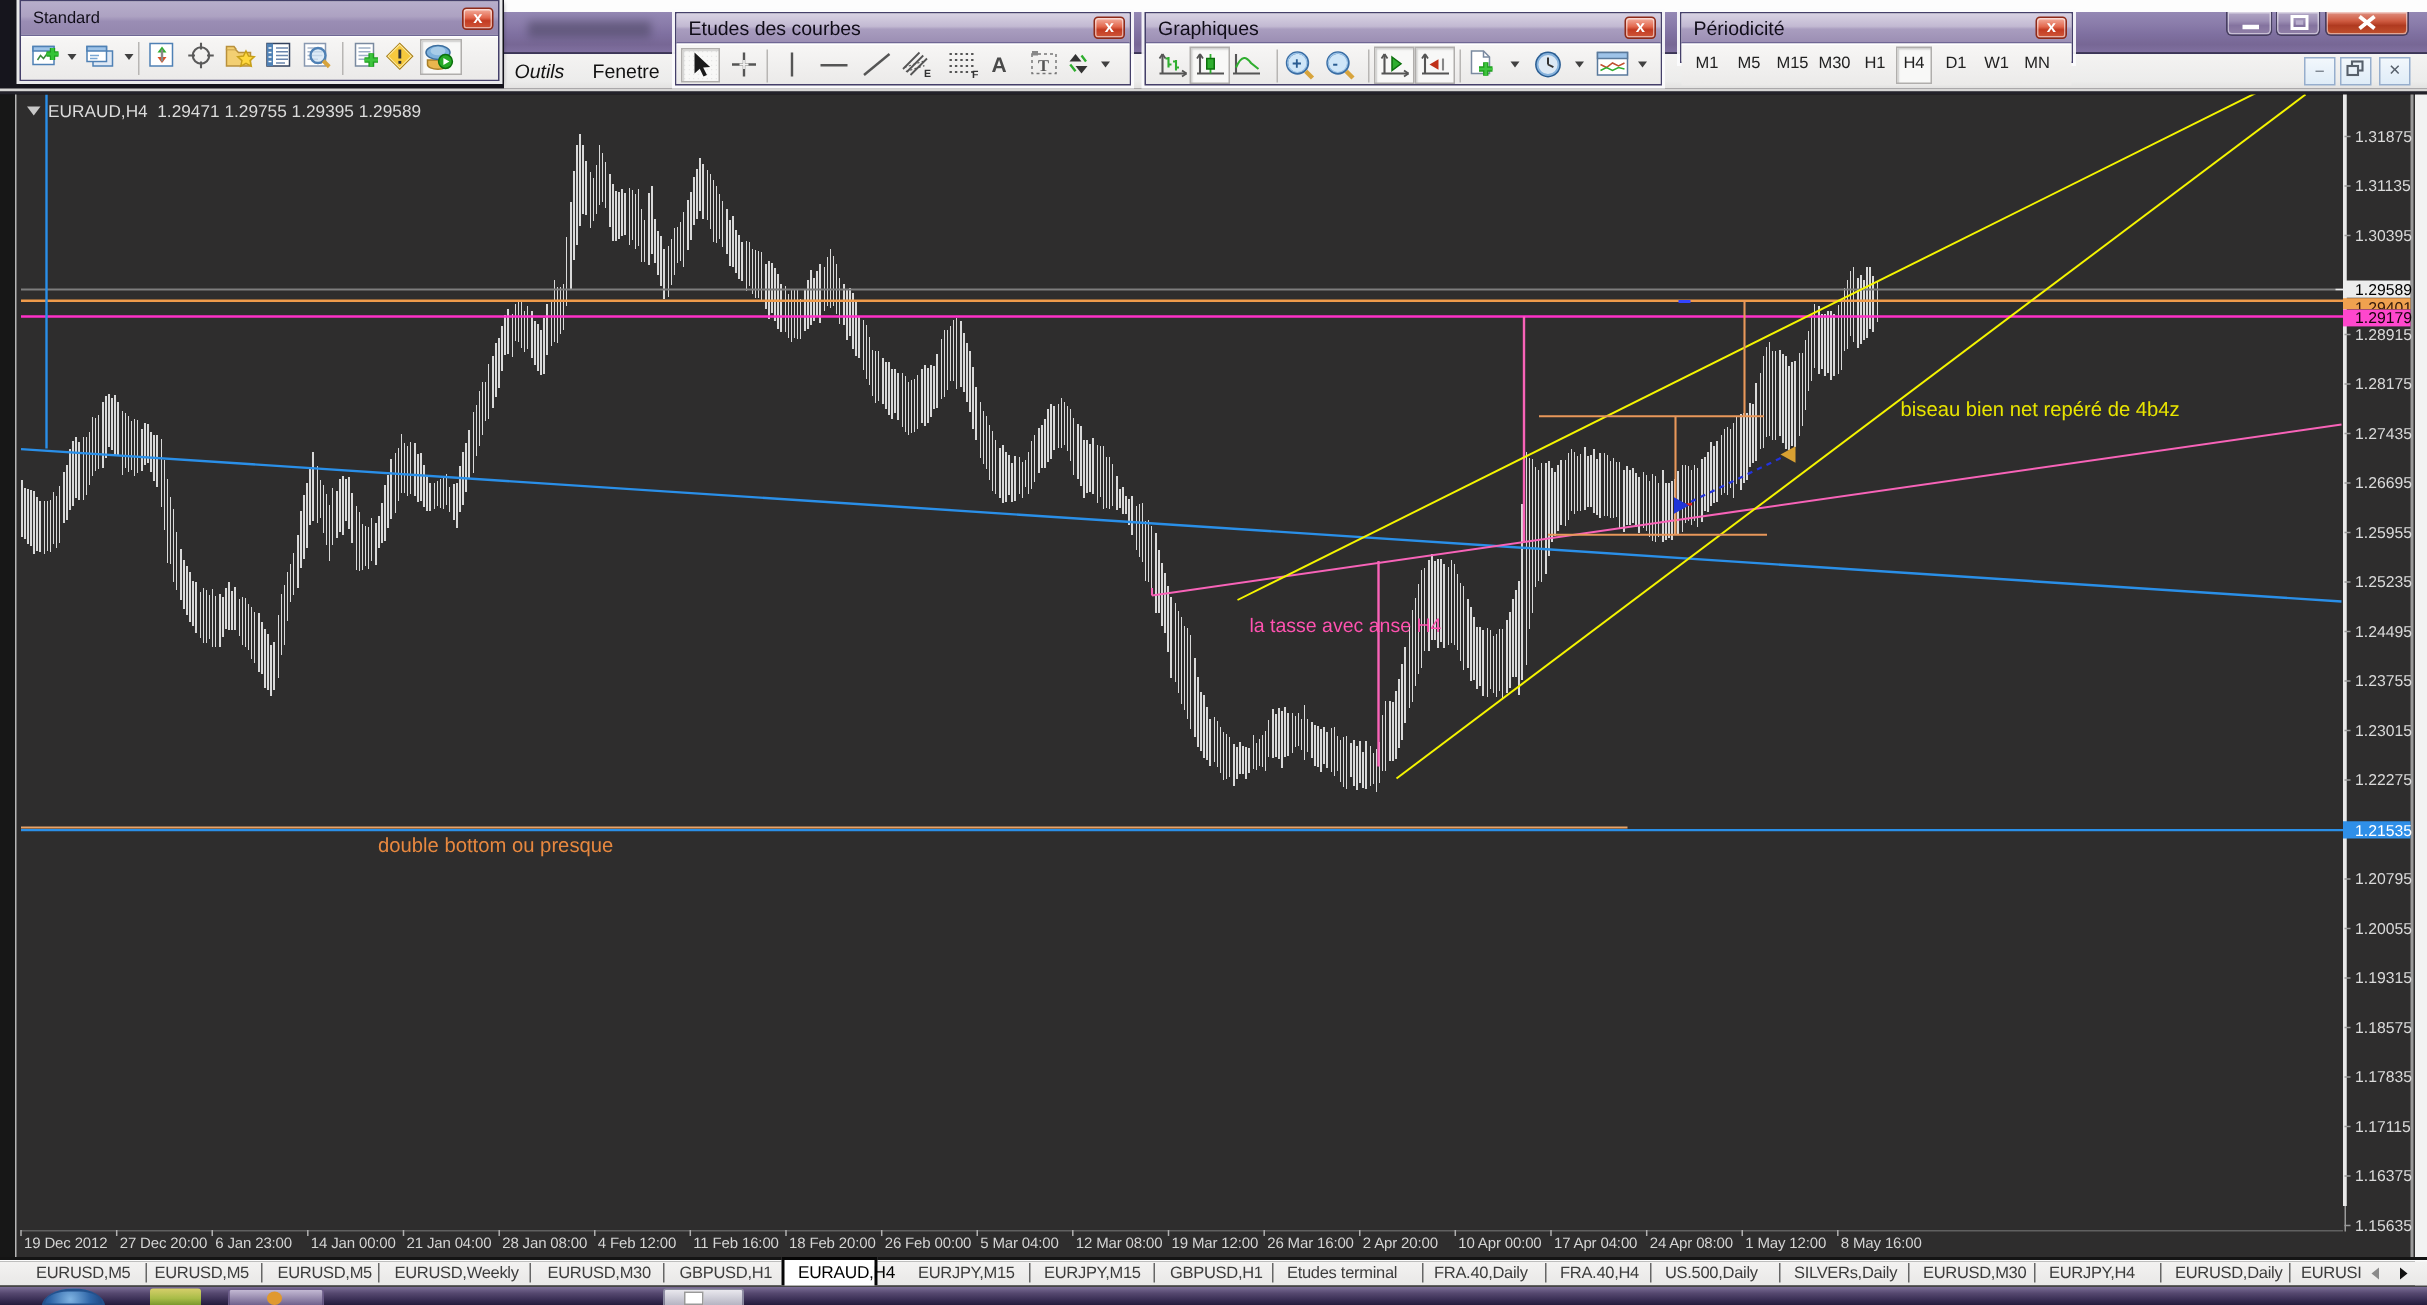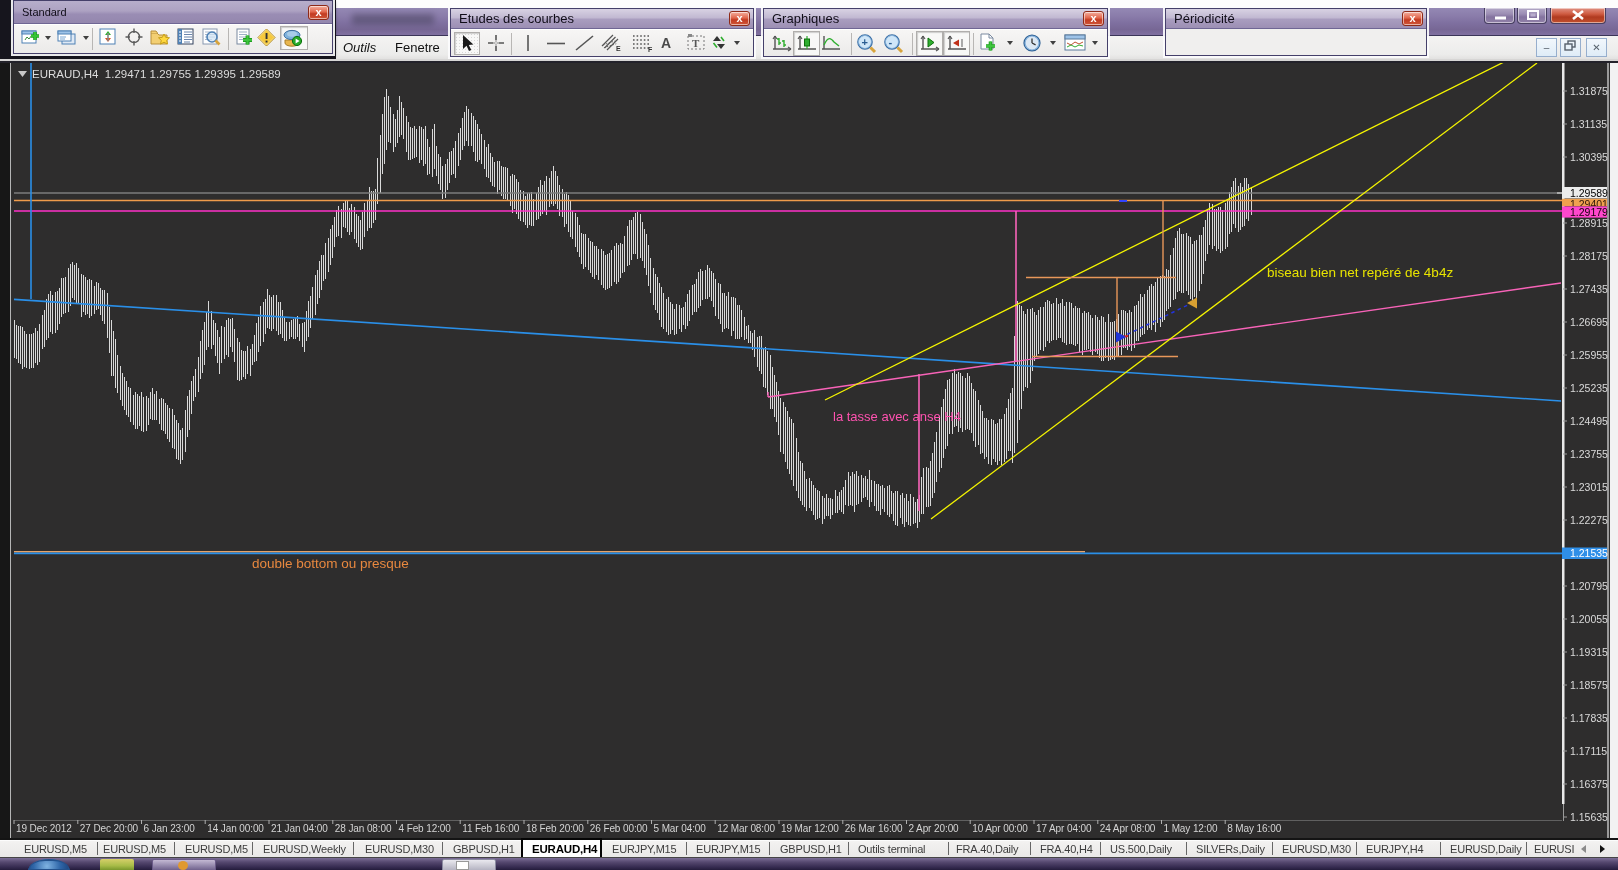--- a/index.html
+++ b/index.html
@@ -55,22 +55,22 @@
 #mdibg { position:absolute; left:0; top:63px; width:1618px; height:795px; background:#171717; }
 #chartwin { position:absolute; left:10px; top:63px; width:1600px; height:777px; background:#2e2d2d; border-left:1px solid #b5b5b5; }
 #rightwhite { position:absolute; left:1610px; top:63px; width:8px; height:795px; background:#f2f2f2; }
 
 
 #tabline1 { position:absolute; left:0; top:838px; width:1618px; height:2px; background:#141414; }
 #tabline2 { position:absolute; left:0; top:840px; width:1618px; height:1px; background:#fcfcfc; }
 #tabbar { position:absolute; left:0; top:841px; width:1618px; height:16px; background:linear-gradient(180deg,#f3f2f1,#e9e8e7); }
 .tab { position:absolute; top:2px; font-size:11px; letter-spacing:-0.2px; color:#3c3c3c; white-space:pre; }
 .tsep { position:absolute; top:1px; width:1px; height:13px; background:#666; }
-#activetab { position:absolute; left:521px; top:-3px; width:81px; height:19px; background:#fff;
-  border:2px solid #050505; border-bottom:none; z-index:3;font-weight:bold; }
+#activetab { position:absolute; left:521px; top:-3px; width:64px; height:19px; background:#fff;
+  border:2px solid #050505; border-bottom:none; z-index:3; }
 #activetab span { position:absolute; left:9px; top:3px; font-size:11.5px; letter-spacing:-0.2px; color:#000; }
 #tabdark { position:absolute; left:0; top:857px; width:1618px; height:1px; background:#454545; }
 
 
 #taskbar { position:absolute; left:0; top:858px; width:1618px; height:12px;
   background:linear-gradient(180deg,#7b6d96 0%,#55486f 35%,#3a2f55 70%,#241c3c 100%); }
 </style>
 </head>
 <body>
 <div id="stage">
@@ -422,24 +422,36 @@
 <span class="dd" style="left:286px;top:11px"></span>
 <svg class="abs" style="left:300px;top:4px" width="24" height="19">
       <rect x="1" y="1" width="20" height="15" fill="#fff" stroke="#5a7a9c"></rect>
       <rect x="1" y="1" width="20" height="4" fill="#9ec3e8" stroke="#5a7a9c"></rect>
       <path d="M3 9 l4 2 4-3 4 2 4-2" stroke="#c05030" fill="none"></path>
       <path d="M3 13 l4-2 4 2 4-2 4 1" stroke="#2fae2f" fill="none"></path>
     </svg>
 <span class="dd" style="left:328px;top:11px"></span>
       </div>
 </div>
-<div class="twin" style="left:1165px;top:8px;width:262px;height:48px;text-decoration:underline;">
+<div class="twin" style="left:1120px;top:8px;width:262px;height:34px;text-decoration:underline;">
   <div class="ttitle">
         <span>Périodicité</span>
         <div class="tclose">x</div>
+      </div>
+  <div class="tbody" style="height:28px;">
+        <span class="pbtn" style="top:6px;left:8px;width:18px;">M1</span>
+<span class="pbtn" style="top:6px;left:36px;width:18px;">M5</span>
+<span class="pbtn" style="top:6px;left:62px;width:24px;">M15</span>
+<span class="pbtn" style="top:6px;left:90px;width:24px;">M30</span>
+<span class="pbtn" style="top:6px;left:120px;width:18px;">H1</span>
+<span class="selbox" style="left:143px;top:1px;width:24px;height:25px"></span>
+<span class="pbtn" style="top:6px;left:146px;width:18px;">H4</span>
+<span class="pbtn" style="top:6px;left:174px;width:18px;">D1</span>
+<span class="pbtn" style="top:6px;left:200px;width:20px;">W1</span>
+<span class="pbtn" style="top:6px;left:226px;width:22px;">MN</span>
       </div>
 </div>
   <div id="winbtns">
 <div class="aerob" style="left:0px;width:31px;"><svg width="31" height="16">
           <path d="M10 10 h11" stroke="#fff" stroke-width="3"></path>
         </svg></div>
 <div class="aerob" style="left:33px;width:30px;"><svg width="30" height="16">
           <rect x="10" y="3" width="10" height="8" fill="none" stroke="#fff" stroke-width="2"></rect>
           <rect x="12.5" y="5.5" width="5" height="3" fill="#b9aecd"></rect>
         </svg></div>
@@ -467,21 +479,21 @@
 <span class="tsep" style="left:353px"></span>
 <span class="tab" style="left:365px">EURUSD,M30</span>
 <span class="tsep" style="left:442px"></span>
 <span class="tab" style="left:453px">GBPUSD,H1</span>
 <span class="tab" style="left:612px">EURJPY,M15</span>
 <span class="tsep" style="left:686px"></span>
 <span class="tab" style="left:696px">EURJPY,M15</span>
 <span class="tsep" style="left:769px"></span>
 <span class="tab" style="left:780px">GBPUSD,H1</span>
 <span class="tsep" style="left:848px"></span>
-<span class="tab" style="left:858px">Outils terminal</span>
+<span class="tab" style="left:858px">Etudes terminal</span>
 <span class="tsep" style="left:948px"></span>
 <span class="tab" style="left:956px">FRA.40,Daily</span>
 <span class="tsep" style="left:1030px"></span>
 <span class="tab" style="left:1040px">FRA.40,H4</span>
 <span class="tsep" style="left:1100px"></span>
 <span class="tab" style="left:1110px">US.500,Daily</span>
 <span class="tsep" style="left:1186px"></span>
 <span class="tab" style="left:1196px">SILVERs,Daily</span>
 <span class="tsep" style="left:1272px"></span>
 <span class="tab" style="left:1282px">EURUSD,M30</span>

